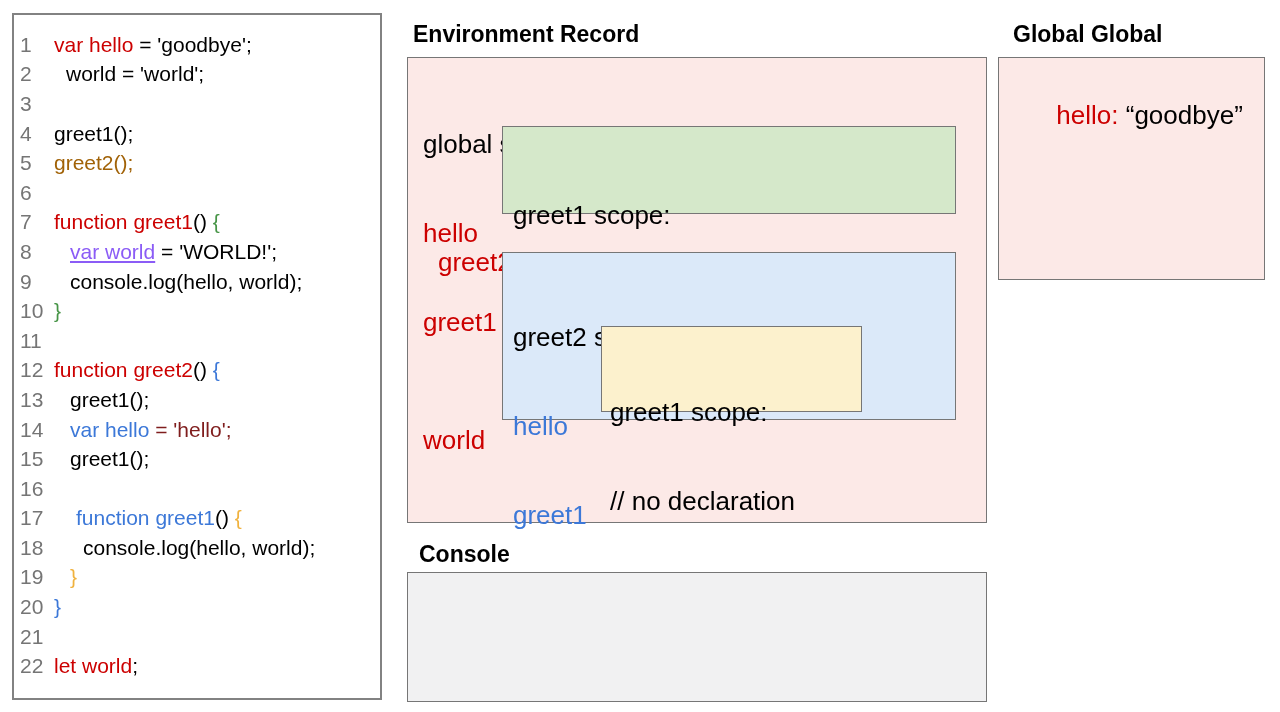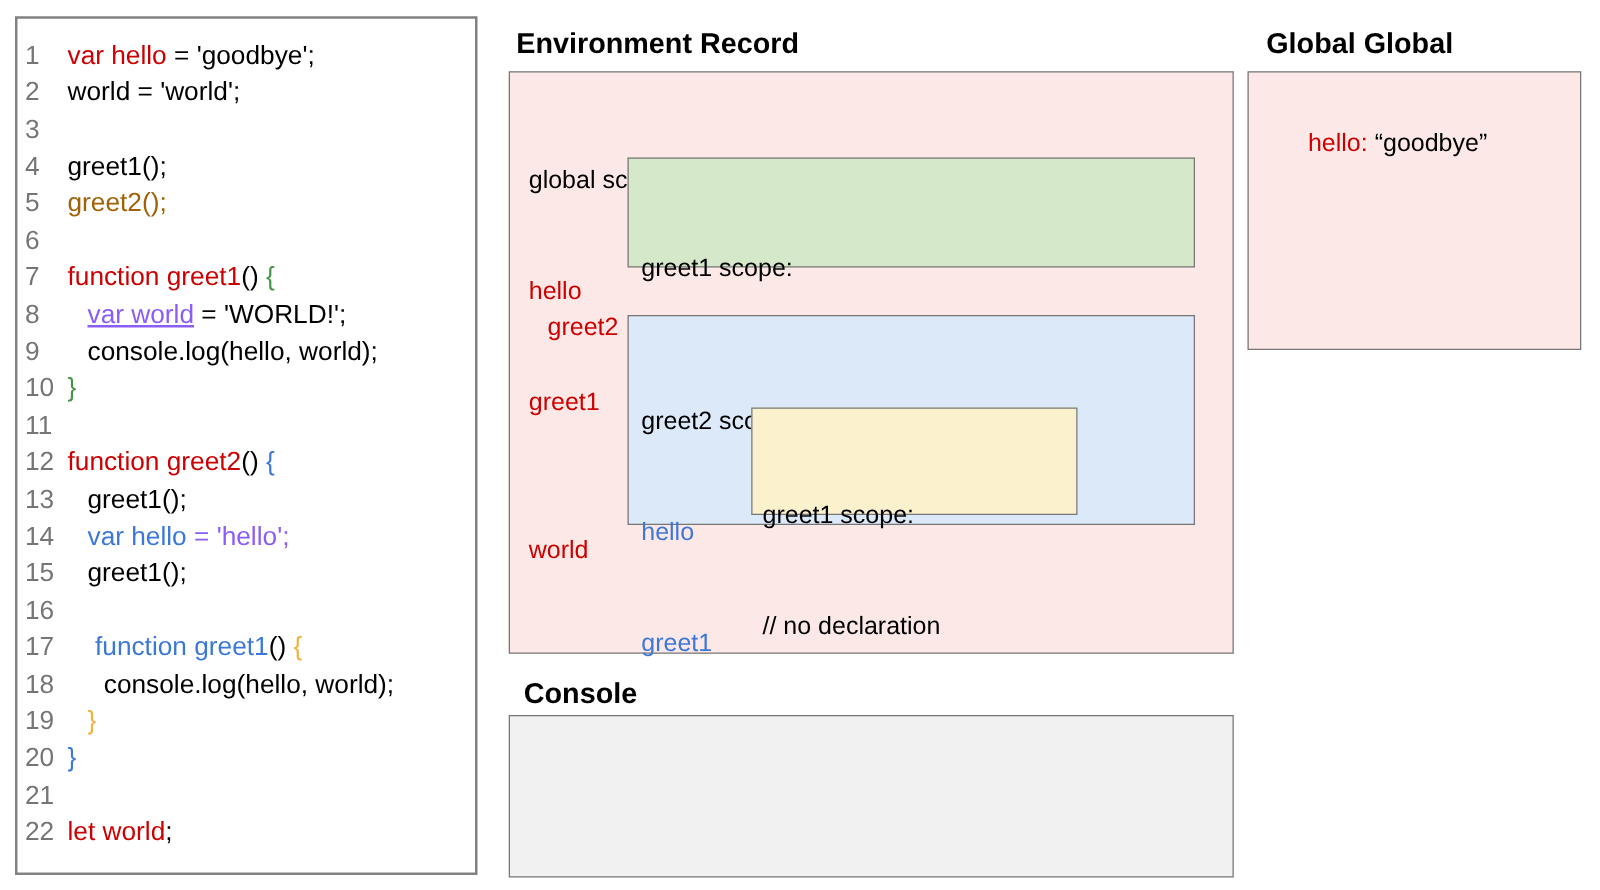--- a/index.html
+++ b/index.html
@@ -51,49 +51,49 @@
     border: 1.5px solid var(--box-border);
   }
   .pink-box   { background: var(--pink-bg); }
   .green-box  { background: var(--green-bg); }
   .blue-box   { background: var(--blue-bg); }
   .yellow-box { background: var(--yellow-bg); }
   .console-box{ background: var(--console-bg); }
 
   .dtext {
     position: absolute;
-    font-size: 20px;
+    font-size: 26px;
     line-height: 29.6px;
     white-space: pre;
   }
   .red    { color: var(--red); }
   .green  { color: var(--green); }
   .blue   { color: var(--blue); }
 </style>
 </head>
 <body>
 
 <div class="stage">
 
   <div class="code-panel">
     <div>
         <div class="code-line"><span class="line-num">1</span><span class="code-text" style="padding-left: 0px; text-align: center;"><span style="color: rgb(204, 0, 0);">var hello</span><span style="color: rgb(0, 0, 0);"> = 'goodbye';</span></span></div>
-        <div class="code-line"><span class="line-num">2</span><span class="code-text" style="padding-left: 0px;"><span style="color: rgb(0, 0, 0);">world = 'world';</span></span></div>
+        <div class="code-line"><span class="line-num">2</span><span class="code-text" style="padding-left: 0px; margin-left: 12px;"><span style="color: rgb(0, 0, 0);">world = 'world';</span></span></div>
         <div class="code-line"><span class="line-num">3</span><span class="code-text" style="padding-left: 0px;"></span></div>
         <div class="code-line"><span class="line-num">4</span><span class="code-text" style="padding-left: 0px;"><span style="color: rgb(0, 0, 0);">greet1();</span></span></div>
         <div class="code-line"><span class="line-num">5</span><span class="code-text" style="padding-left: 0px;"><span style="color: #a16207;">greet2();</span></span></div>
         <div class="code-line"><span class="line-num">6</span><span class="code-text" style="padding-left: 0px;"></span></div>
         <div class="code-line"><span class="line-num">7</span><span class="code-text" style="padding-left: 0px;"><span style="color: rgb(204, 0, 0);">function greet1</span><span style="color: rgb(0, 0, 0);">() </span><span style="color: rgb(70, 148, 70);">{</span></span></div>
         <div class="code-line"><span class="line-num">8</span><span class="code-text" style="padding-left: 16px;"><span style="color: #8b5cf6; text-decoration: underline;">var world</span><span style="color: rgb(0, 0, 0);"> = 'WORLD!';</span></span></div>
         <div class="code-line"><span class="line-num">9</span><span class="code-text" style="padding-left: 16px;"><span style="color: rgb(0, 0, 0);">console.log(hello, world);</span></span></div>
         <div class="code-line"><span class="line-num">10</span><span class="code-text" style="padding-left: 0px;"><span style="color: rgb(70, 148, 70);">}</span></span></div>
         <div class="code-line"><span class="line-num">11</span><span class="code-text" style="padding-left: 0px;"></span></div>
         <div class="code-line"><span class="line-num">12</span><span class="code-text" style="padding-left: 0px;"><span style="color: rgb(204, 0, 0);">function greet2</span><span style="color: rgb(0, 0, 0);">() </span><span style="color: rgb(60, 120, 216);">{</span></span></div>
         <div class="code-line"><span class="line-num">13</span><span class="code-text" style="padding-left: 16px;"><span style="color: rgb(0, 0, 0);">greet1();</span></span></div>
-        <div class="code-line"><span class="line-num">14</span><span class="code-text" style="padding-left: 16px;"><span style="color: rgb(60, 120, 216);">var hello</span><span style="color: #8b5cf6;"> = 'hello';</span></span></div>
+        <div class="code-line"><span class="line-num">14</span><span class="code-text" style="padding-left: 16px;"><span style="color: rgb(60, 120, 216);">var hello</span><span style="color: #7f1d1d;"> = 'hello';</span></span></div>
         <div class="code-line"><span class="line-num">15</span><span class="code-text" style="padding-left: 16px;"><span style="color: rgb(0, 0, 0);">greet1();</span></span></div>
         <div class="code-line"><span class="line-num">16</span><span class="code-text" style="padding-left: 0px;"></span></div>
         <div class="code-line"><span class="line-num">17</span><span class="code-text" style="padding-left: 22px;"><span style="color: rgb(60, 120, 216);">function greet1</span><span style="color: rgb(0, 0, 0);">() </span><span style="color: rgb(240, 178, 62);">{</span></span></div>
         <div class="code-line"><span class="line-num">18</span><span class="code-text" style="padding-left: 29px;"><span style="color: rgb(0, 0, 0);">console.log(hello, world);</span></span></div>
         <div class="code-line"><span class="line-num">19</span><span class="code-text" style="padding-left: 16px;"><span style="color: rgb(240, 178, 62);">}</span></span></div>
         <div class="code-line"><span class="line-num">20</span><span class="code-text" style="padding-left: 0px;"><span style="color: rgb(60, 120, 216);">}</span></span></div>
         <div class="code-line"><span class="line-num">21</span><span class="code-text" style="padding-left: 0px;"></span></div>
         <div class="code-line"><span class="line-num">22</span><span class="code-text" style="padding-left: 0px;"><span style="color: rgb(204, 0, 0);">let world</span><span style="color: rgb(0, 0, 0);">;</span></span></div>
       </div>
   </div>

